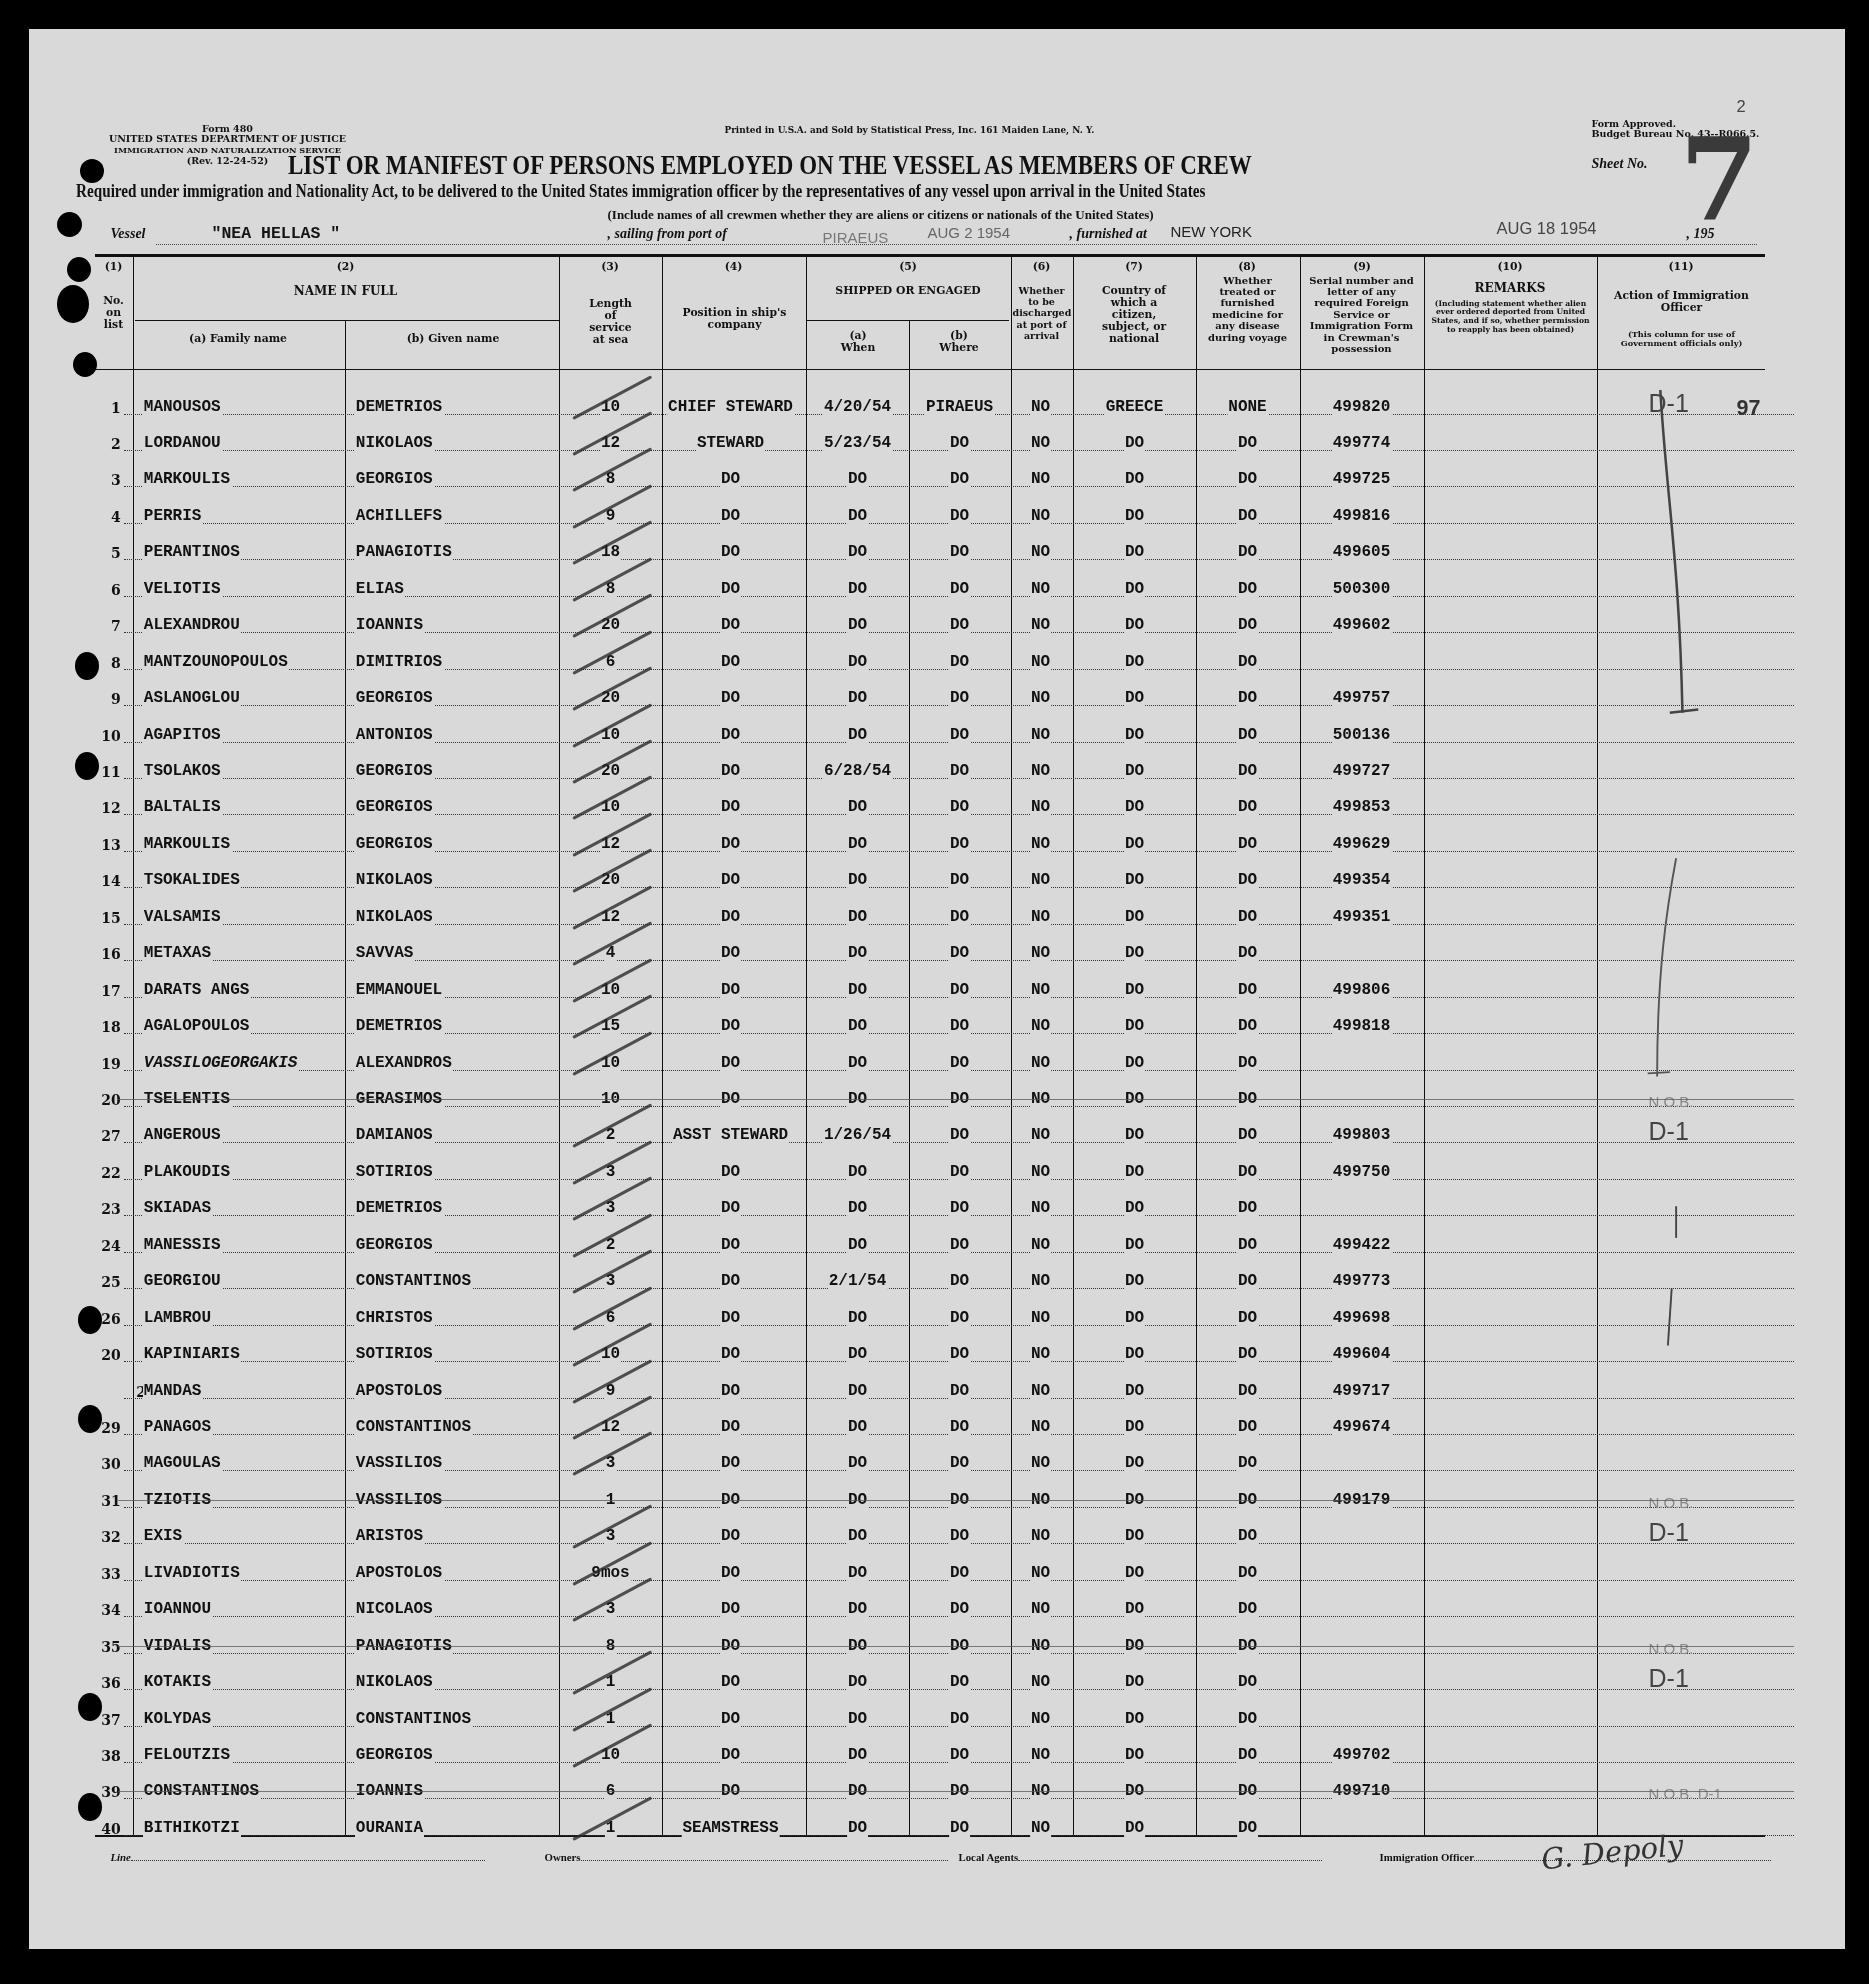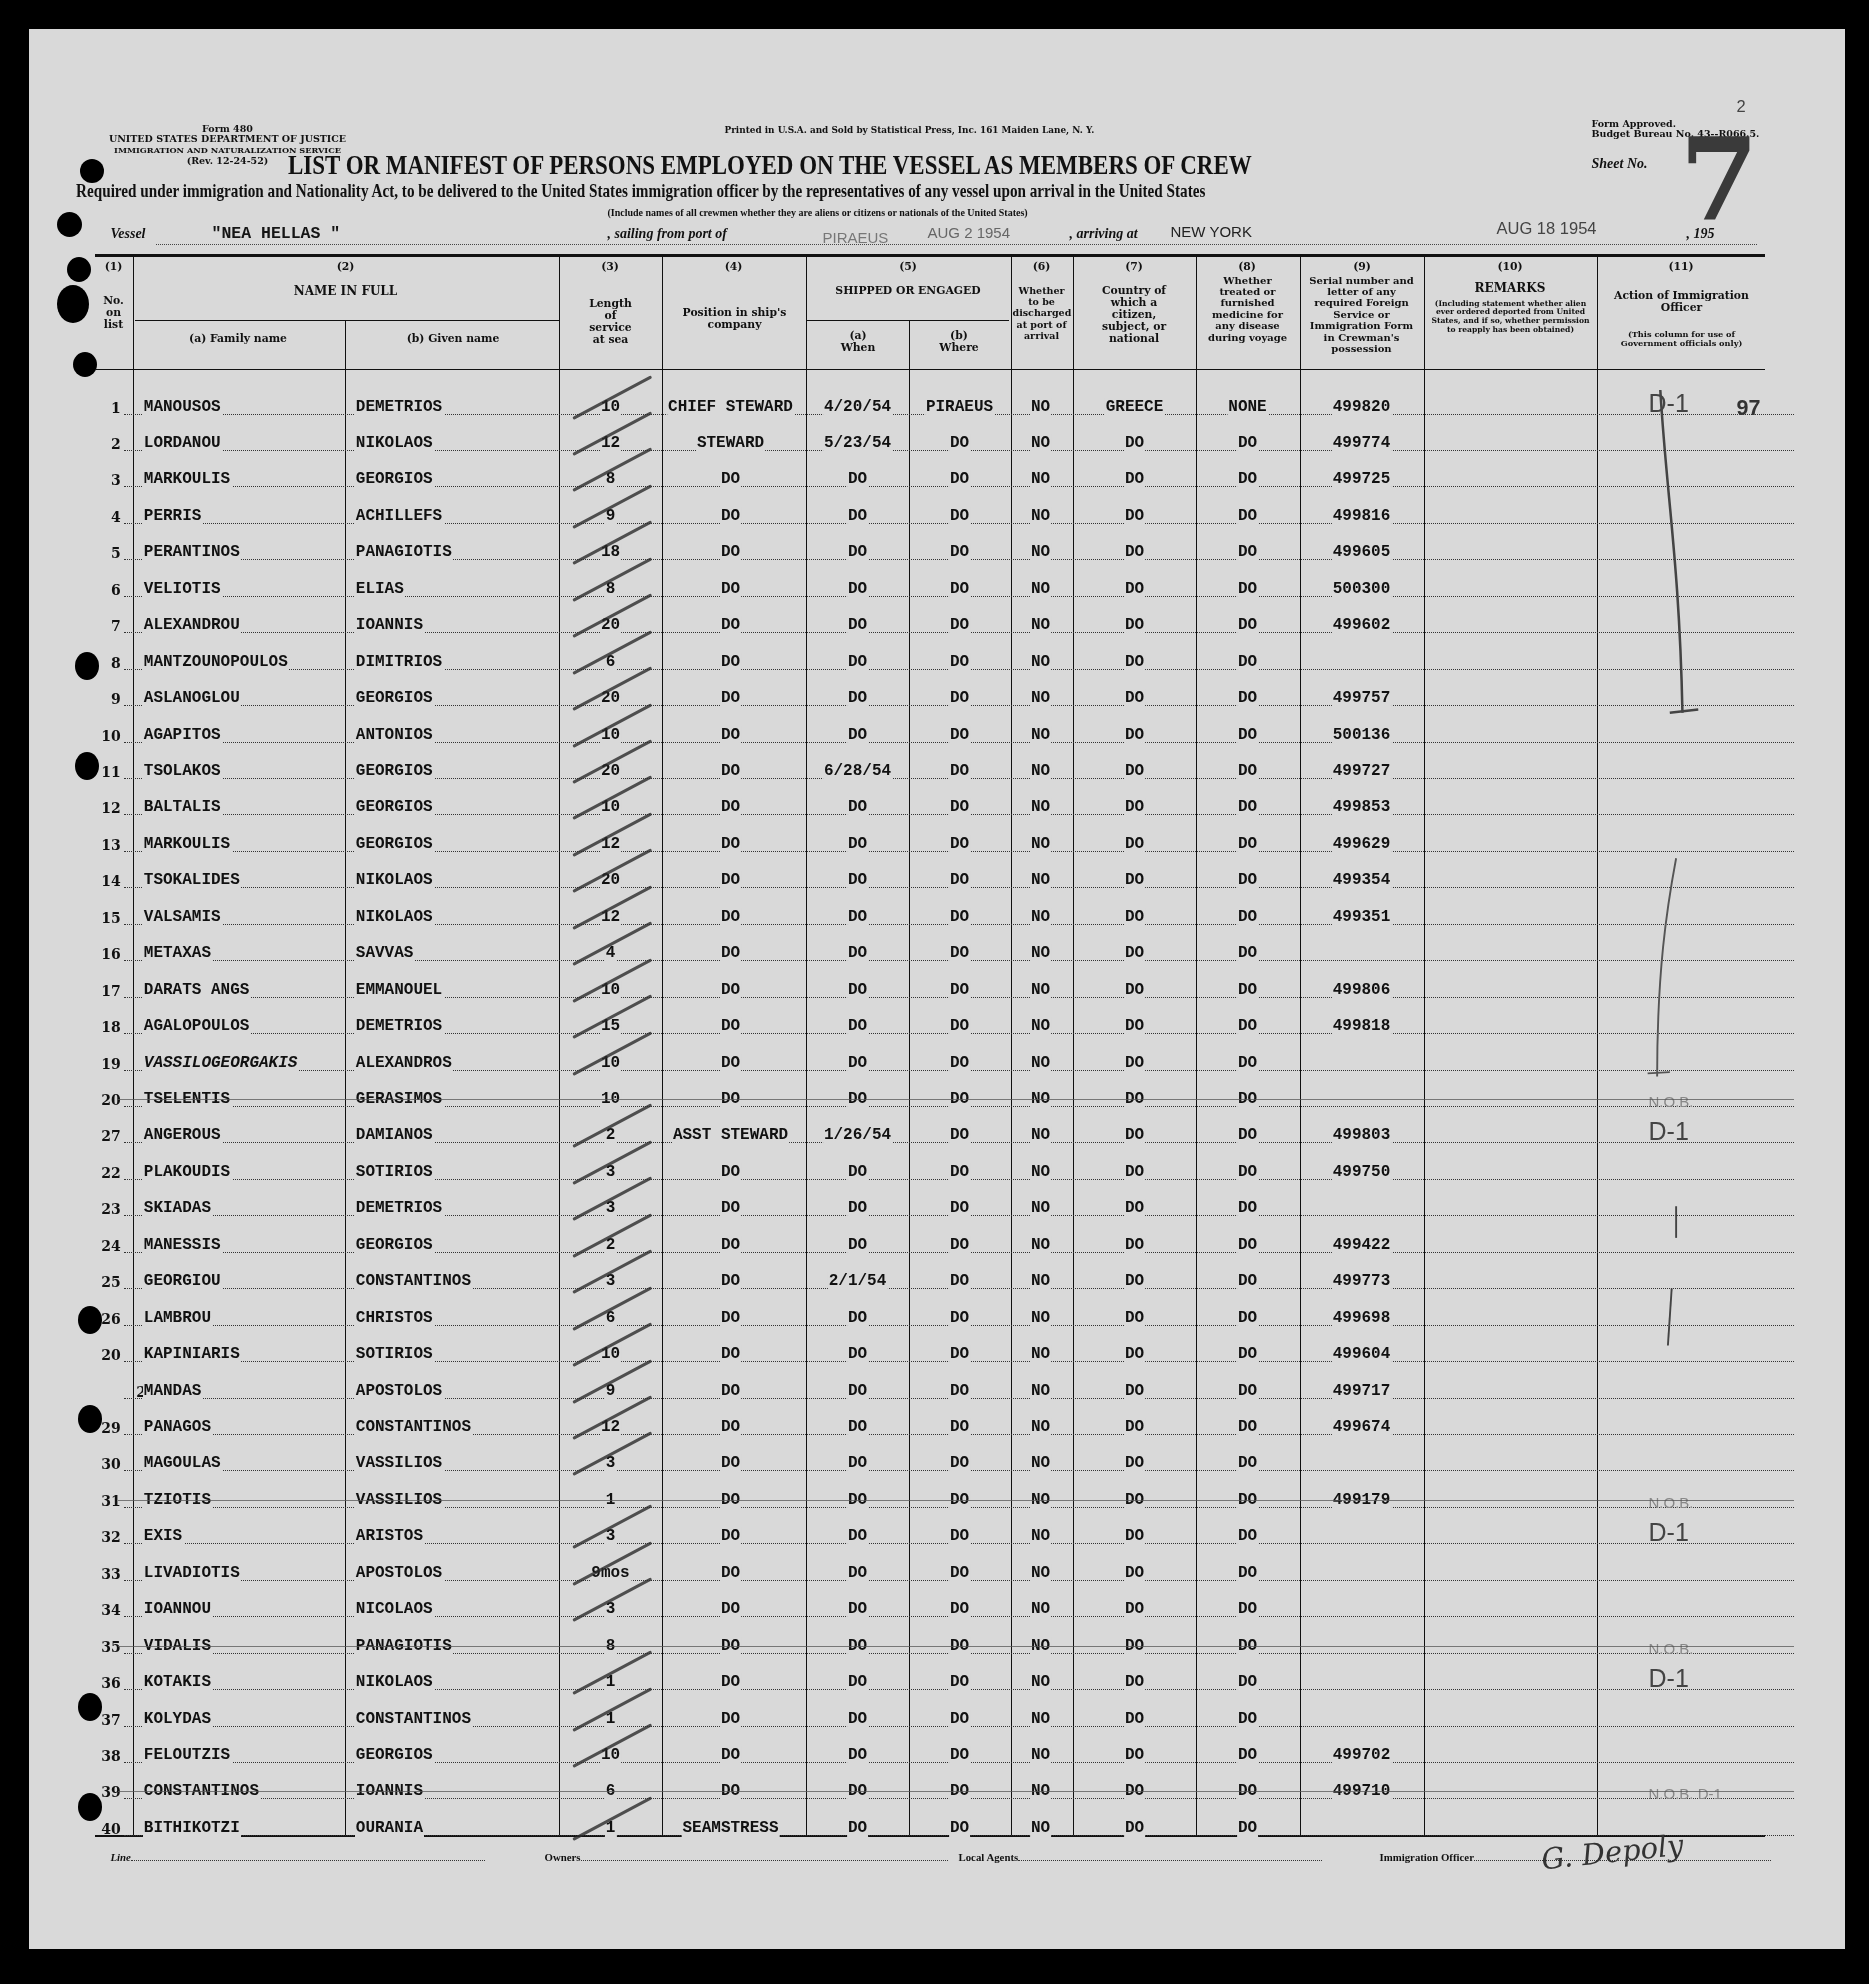--- a/index.html
+++ b/index.html
@@ -3,21 +3,21 @@
 <meta charset="utf-8">
 <style>
   html, body { margin:0; padding:0; background:#000; }
   body { width:1870px; height:1985px; position:relative; overflow:hidden; font-family:"DejaVu Serif", serif; color:#111; }
   .sheet { position:absolute; left:28.5px; top:28.5px; width:1816px; height:1920px; background:#d9d9d9; }
   .abs { position:absolute; }
   .hdr-small { font-family:"DejaVu Serif", serif; font-weight:bold; font-size:9.5px; line-height:10.8px; text-align:center; }
   .printed { font-size:8.9px; font-weight:bold; font-family:"DejaVu Serif", serif; }
   .title { font-family:"Liberation Serif", serif; font-weight:bold; font-size:28px; letter-spacing:0px; transform:scaleX(0.82); transform-origin:left top; white-space:nowrap; }
   .subtitle { font-family:"Liberation Serif", serif; font-weight:bold; font-size:19px; transform:scaleX(0.80); transform-origin:left top; white-space:nowrap; }
-  .include { font-family:"Liberation Serif", serif; font-weight:bold; font-size:10px; white-space:nowrap; }
+  .include { font-family:"Liberation Serif", serif; font-weight:bold; font-size:13px; white-space:nowrap; }
   .italic-lbl { font-family:"Liberation Serif", serif; font-style:italic; font-weight:bold; font-size:14px; white-space:nowrap; }
   .stamp { font-family:"Liberation Sans", sans-serif; font-size:15px; color:#333; white-space:nowrap; }
   .typed { font-family:"Liberation Mono", monospace; font-weight:bold; font-size:16px; color:#151515; white-space:nowrap; }
   .thick { position:absolute; background:#111; }
   .vline { position:absolute; width:1.3px; background:#111; }
   .colhdr { position:absolute; font-family:"DejaVu Serif", serif; font-weight:bold; font-size:10.8px; line-height:12px; text-align:center; }
   .colnum { position:absolute; font-family:"DejaVu Serif", serif; font-weight:bold; font-size:10.8px; text-align:center; }
   .row { position:absolute; left:0; width:1816px; height:36px; }
   .row .dots { position:absolute; left:95px; right:51px; bottom:7.6px; border-bottom:1.3px dotted #333; }
   .cell { position:absolute; bottom:6.3px; font-family:"Liberation Mono", monospace; font-weight:bold; font-size:16px; white-space:nowrap; background:#d9d9d9; padding:0 1.3px; }
@@ -65,21 +65,21 @@
   <div class="abs" style="left:1651px;top:101px;font-family:'DejaVu Serif',serif;font-weight:bold;font-size:114px;color:#3a3a3a;line-height:101px;">7</div>
   <div class="abs subtitle" style="left:47px;top:151px;">Required under immigration and Nationality Act, to be delivered to the United States immigration officer by the representatives of any vessel upon arrival in the United States</div>
   <div class="abs include" style="left:579px;top:178px;">(Include names of all crewmen whether they are aliens or citizens or nationals of the United States)</div>
   <div class="abs" style="left:1708px;top:367px;font-family:'Liberation Sans',sans-serif;font-weight:bold;font-size:21.5px;color:#333;">97</div>
 
   <div class="abs italic-lbl" style="left:82px;top:197px;">Vessel</div>
   <div class="abs typed" style="left:183px;top:195px;font-size:16.5px;">"NEA HELLAS "</div>
   <div class="abs italic-lbl" style="left:579px;top:197px;">, sailing from port of</div>
   <div class="abs stamp" style="left:794px;top:200px;color:#777;">PIRAEUS</div>
   <div class="abs stamp" style="left:899px;top:195px;color:#666;">AUG 2 1954</div>
-  <div class="abs italic-lbl" style="left:1041px;top:197px;">, arriving at</div>
+  <div class="abs italic-lbl" style="left:1041px;top:197px;">, furnished at</div>
   <div class="abs stamp" style="left:1142px;top:194px;color:#222;">NEW YORK</div>
   <div class="abs stamp" style="left:1468px;top:190px;color:#444;font-size:16.5px;">AUG 18 1954</div>
   <div class="abs italic-lbl" style="left:1658px;top:197px;">, 195</div>
   <div class="abs" style="left:127px;top:215px;width:1601px;border-bottom:1.3px dotted #444;"></div>
 
   <div class="thick" style="left:66px;top:225px;width:1670px;height:3.2px;"></div>
   <div class="thick" style="left:66px;top:340px;width:1670px;height:1.3px;"></div>
   <div class="thick" style="left:66px;top:1806px;width:1670px;height:2.5px;"></div>
 
   <div class="vline" style="left:104px;top:228px;height:1579px;"></div>

